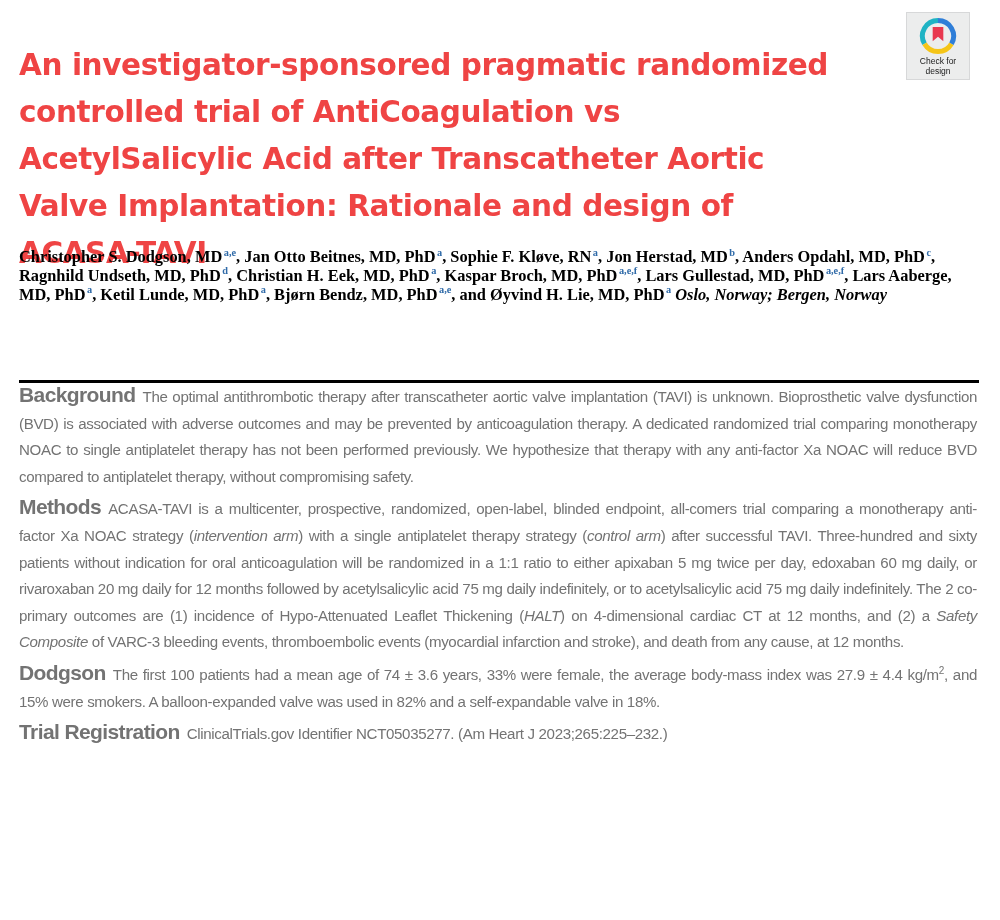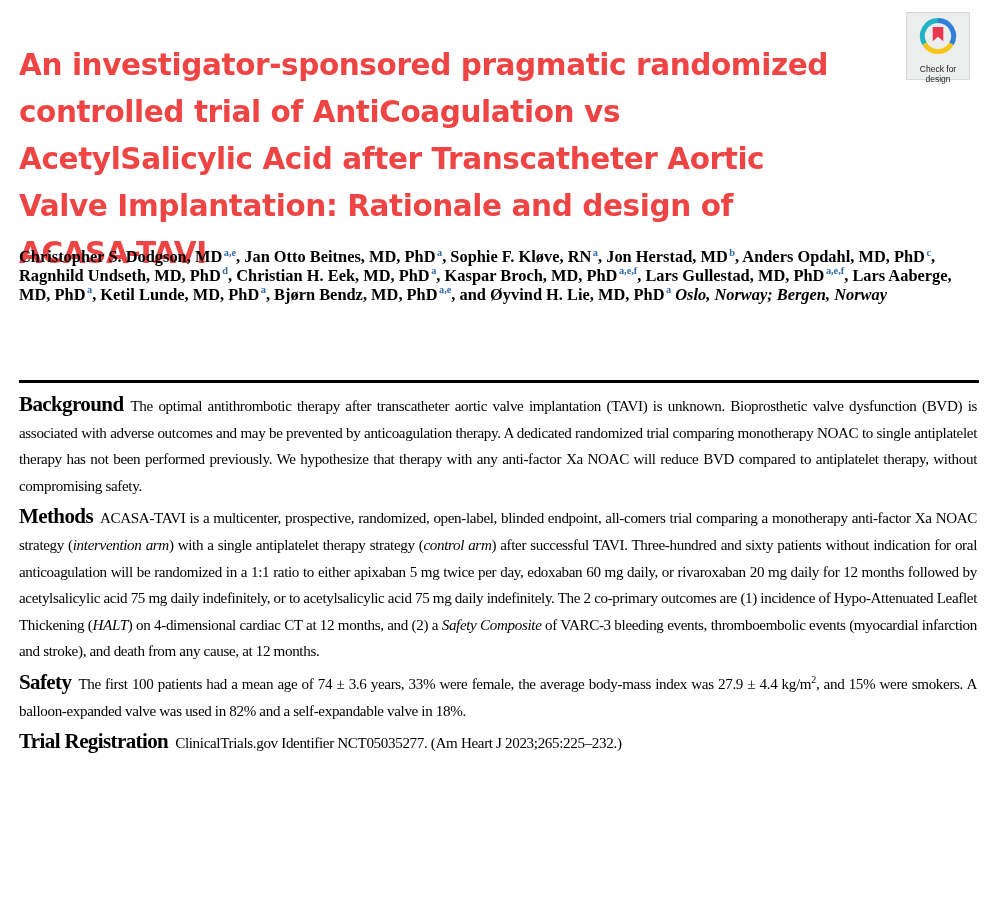--- a/index.html
+++ b/index.html
@@ -38,21 +38,21 @@
     justify-content: flex-start;
     padding-top: 4px;
   }
   .crossmark svg { display: block; }
   .crossmark-caption {
     font-family: "Liberation Sans", sans-serif;
     font-size: 8.5px;
     line-height: 9.5px;
     text-align: center;
     color: #1a1a1a;
-    margin-top: 10px;
+    margin-top: 2px;
   }
 
   
   .title {
     position: absolute;
     left: 19px;
     top: 22px;
     width: 830px;
     font-family: "DejaVu Sans", sans-serif;
     font-weight: bold;
@@ -94,27 +94,27 @@
     top: 380px;
     width: 960px;
     height: 3px;
     background: #000;
   }
 
   
   .abstract {
     position: absolute;
     left: 19px;
-    top: 391px;
+    top: 382px;
     width: 958px;
-    font-family: Liberation Serif, serif;
+    font-family: Liberation Sans, sans-serif;
     font-size: 15.1px;
     line-height: 26.6px;
     text-align: justify;
-    color: #000000;
+    color: #737373;
     letter-spacing: -0.35px;
   }
   .abstract p {
     margin: 0 0 4px 0;
   }
   .abstract .sec-head {
     font-weight: bold;
     font-size: 21px;
     letter-spacing: -0.6px;
     padding-right: 7px;
@@ -161,21 +161,21 @@
 
     <p>
       <span class="sec-head">Background</span><span>The optimal antithrombotic therapy after transcatheter aortic valve implantation (TAVI) is unknown. Bioprosthetic valve dysfunction (BVD) is associated with adverse outcomes and may be prevented by anticoagulation therapy. A dedicated randomized trial comparing monotherapy NOAC to single antiplatelet therapy has not been performed previously. We hypothesize that therapy with any anti-factor Xa NOAC will reduce BVD compared to antiplatelet therapy, without compromising safety.</span>
     </p>
 
     <p>
       <span class="sec-head">Methods</span><span>ACASA-TAVI is a multicenter, prospective, randomized, open-label, blinded endpoint, all-comers trial comparing a monotherapy anti-factor Xa NOAC strategy (</span><i>intervention arm</i><span>) with a single antiplatelet therapy strategy (</span><i>control arm</i><span>) after successful TAVI. Three-hundred and sixty patients without indication for oral anticoagulation will be randomized in a 1:1 ratio to either apixaban 5 mg twice per day, edoxaban 60 mg daily, or rivaroxaban 20 mg daily for 12 months followed by acetylsalicylic acid 75 mg daily indefinitely, or to acetylsalicylic acid 75 mg daily indefinitely. The 2 co-primary outcomes are (1) incidence of Hypo-Attenuated Leaflet Thickening (</span><i>HALT</i><span>) on 4-dimensional cardiac CT at 12 months, and (2) a </span><i>Safety Composite</i><span> of VARC-3 bleeding events, thromboembolic events (myocardial infarction and stroke), and death from any cause, at 12 months.</span>
     </p>
 
     <p>
-      <span class="sec-head">Safety</span><span>The first 100 patients had a mean age of 74 ± 3.6 years, 33% were female, the average body-mass index was 27.9 ± 4.4 kg/m</span><sup>2</sup><span>, and 15% were smokers. A balloon-expanded valve was used in 82% and a self-expandable valve in 18%.</span>
+      <span class="sec-head">Dodgson</span><span>The first 100 patients had a mean age of 74 ± 3.6 years, 33% were female, the average body-mass index was 27.9 ± 4.4 kg/m</span><sup>2</sup><span>, and 15% were smokers. A balloon-expanded valve was used in 82% and a self-expandable valve in 18%.</span>
     </p>
 
 
     <p>
       <span class="sec-head">Trial Registration</span><span>ClinicalTrials.gov Identifier NCT05035277. (Am Heart J 2023;265:225–232.)</span>
     </p>
 
   </div>
 </div>
 

